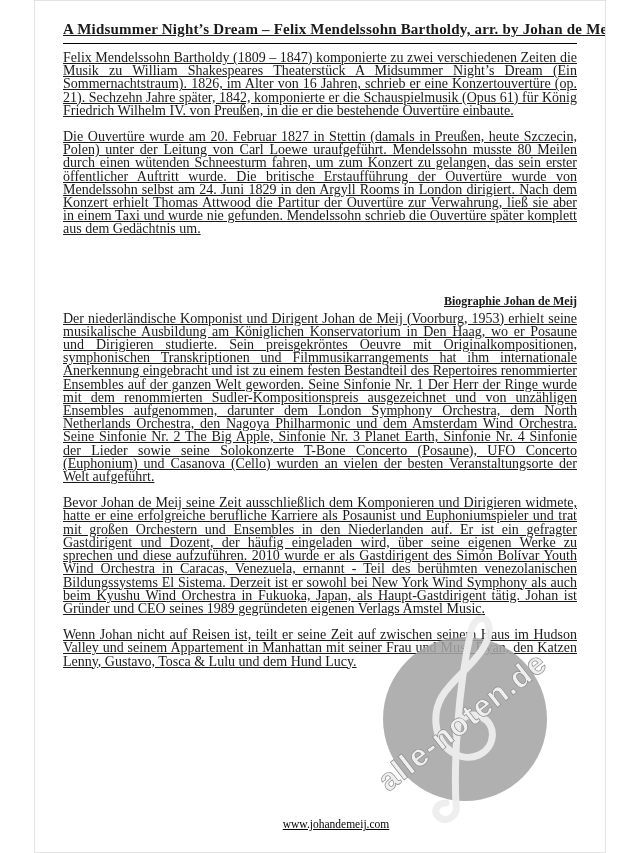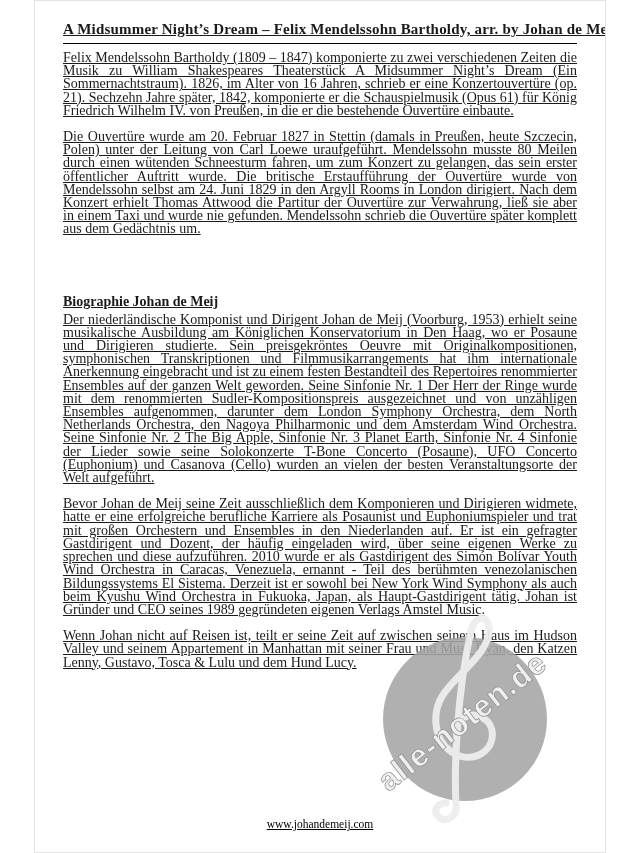--- a/index.html
+++ b/index.html
@@ -38,35 +38,36 @@
     font-size: 12px;
     margin: 0 0 24px 0;
   }
   .body-text p {
     font-size: 14px;
     line-height: 13.2px;
     text-align: justify;
     margin: 0 0 13px 0;
   }
   .bio-heading {
-    font-size: 14px;
+    font-size: 12px;
     font-weight: bold;
     margin: 58px 0 3px 0;
+    text-align: right;
   }
   .watermark {
     position: absolute;
     left: 318px;
     top: 596px;
     width: 240px;
     height: 240px;
     pointer-events: none;
   }
   .footer {
     position: absolute;
-    left: 0;
+    left: 16px;
     bottom: 22px;
     width: 100%;
     text-align: center;
     font-size: 11.5px;
   }
   .footer a {
     color: #000;
     text-decoration: underline;
   }
 </style>

